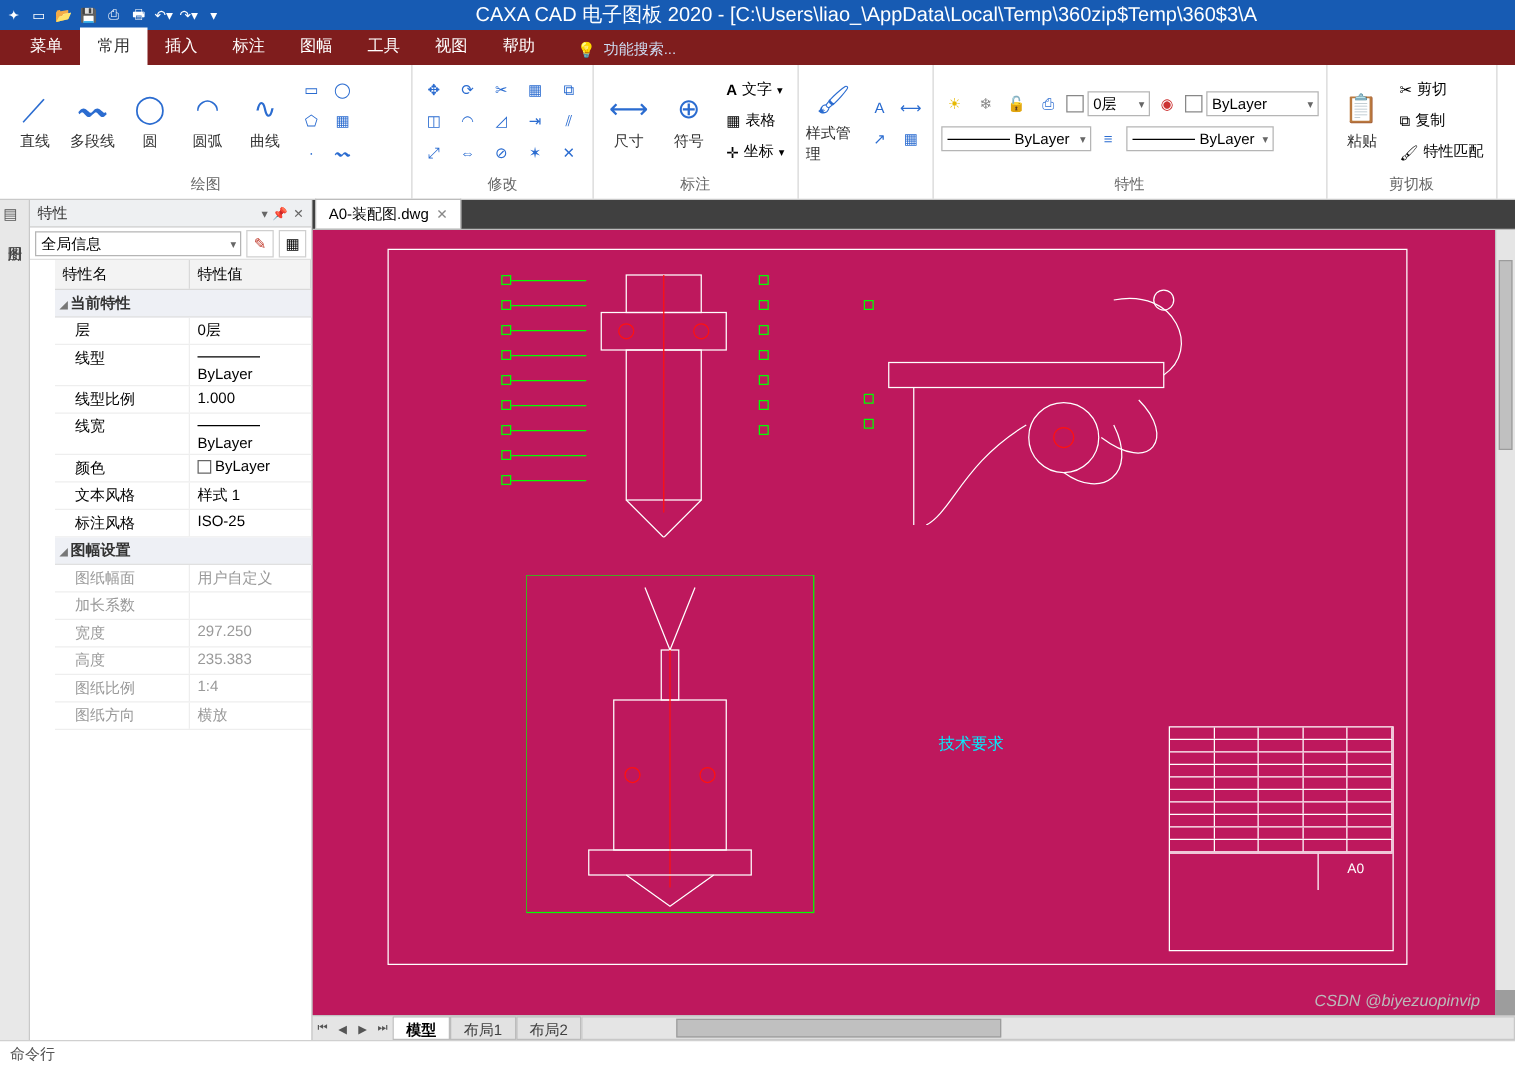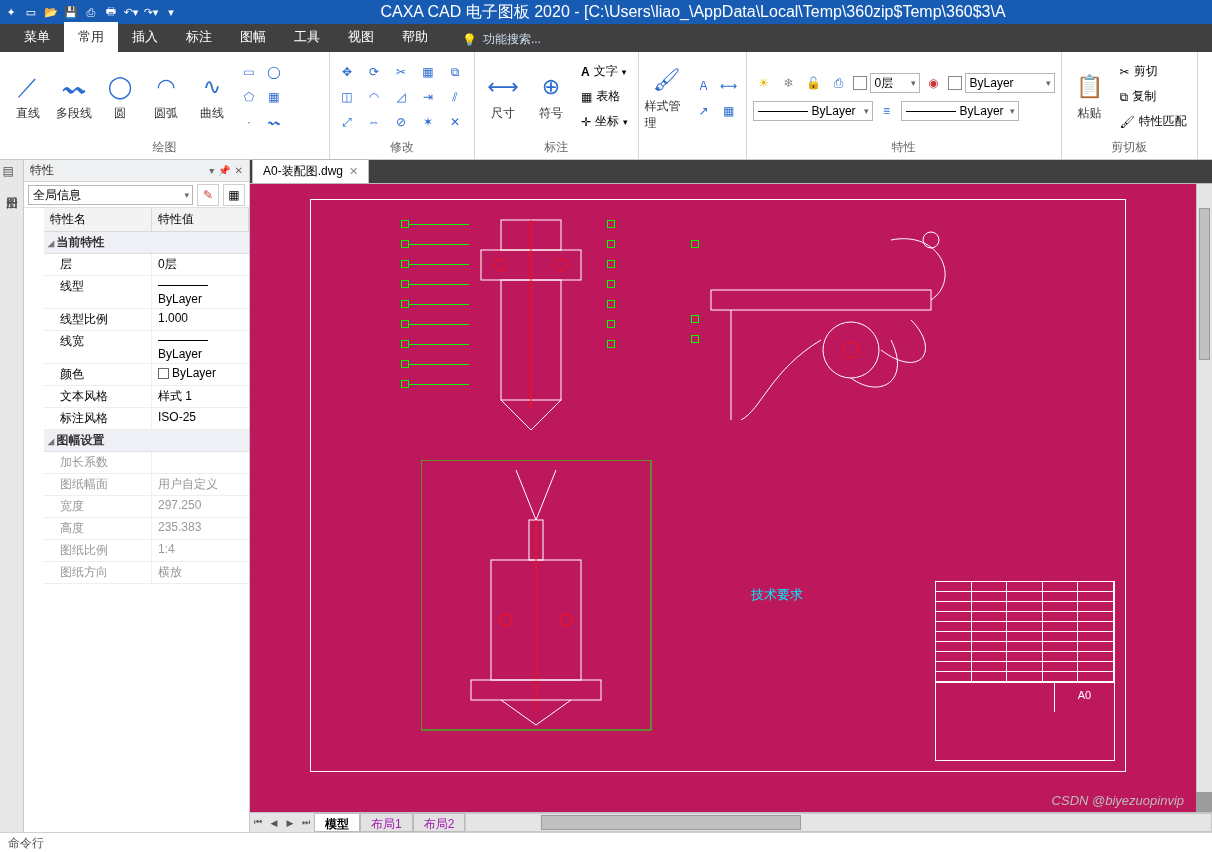--- a/index.html
+++ b/index.html
@@ -5,21 +5,21 @@
 * { margin: 0; padding: 0; box-sizing: border-box; font-family: "Microsoft YaHei", Arial, sans-serif; }
 body { width: 1212px; height: 852px; overflow: hidden; background: #f0f0f0; font-size: 12px; }
 
 
 .titlebar { height: 24px; background: #175bb3; color: #fff; display: flex; align-items: center; padding: 0 4px; }
 .tb-icons { display: flex; gap: 6px; align-items: center; }
 .tb-icon { width: 14px; height: 14px; display: inline-flex; align-items: center; justify-content: center; color: #fff; font-size: 11px; }
 .tb-title { flex: 1; text-align: center; font-size: 16px; white-space: nowrap; overflow: hidden; }
 
 
-.menubar { height: 28px; background: #404040; display: flex; align-items: flex-end; padding-left: 10px; }
+.menubar { height: 28px; background: #7f1d1d; display: flex; align-items: flex-end; padding-left: 10px; }
 .menu-item { color: #fff; padding: 6px 14px; font-size: 13px; cursor: pointer; }
 .menu-item.active { background: #fff; color: #333; }
 .search-hint { color: #cdddf3; display: flex; align-items: center; gap: 6px; margin-left: 20px; font-size: 12px; padding-bottom: 4px; }
 
 
 .ribbon { height: 108px; background: #fff; border-bottom: 1px solid #c9c9c9; display: flex; }
 .ribbon-group { border-right: 1px solid #d6d6d6; display: flex; flex-direction: column; padding: 4px 6px 0; }
 .rg-body { flex: 1; display: flex; align-items: center; gap: 4px; }
 .rg-label { text-align: center; color: #666; font-size: 12px; padding: 2px 0 3px; }
 .big-btn { display: flex; flex-direction: column; align-items: center; justify-content: center; width: 44px; height: 72px; cursor: pointer; }
@@ -70,21 +70,21 @@
 .doc-tabs { height: 24px; background: #404040; display: flex; align-items: flex-end; border-bottom: 1px solid #bcbcbc; }
 .doc-tab { background: #fff; border: 1px solid #bcbcbc; border-bottom: none; padding: 3px 10px; font-size: 12px; margin-left: 2px; display: flex; gap: 6px; align-items: center; }
 .doc-tab .x { color: #888; font-size: 11px; cursor: pointer; }
 .canvas-wrap { flex: 1; position: relative; overflow: hidden; }
 .vscroll { position: absolute; right: 0; top: 0; bottom: 20px; width: 16px; background: #e5e5e5; border-left: 1px solid #c2c2c2; }
 .vscroll .thumb { position: absolute; left: 2px; right: 2px; top: 4%; height: 25%; background: #c0c0c0; border: 1px solid #9c9c9c; }
 .hscroll-row { height: 20px; display: flex; background: #e5e5e5; border-top: 1px solid #c2c2c2; }
 .nav-btn { width: 16px; display: flex; align-items: center; justify-content: center; font-size: 9px; color: #555; cursor: pointer; }
 .model-tab { padding: 2px 10px; border: 1px solid #bcbcbc; background: #fff; font-size: 12px; }
 .model-tab.active { background: #fff; font-weight: bold; }
-.model-tab.inactive { background: #e2e2e2; color: #a21caf; }
+.model-tab.inactive { background: #e2e2e2; color: #404040; }
 .hscroll-track { flex: 1; background: #e5e5e5; border: 1px solid #c8c8c8; position: relative; }
 .hscroll-thumb { position: absolute; top: 1px; bottom: 1px; left: 10%; width: 35%; background: #c0c0c0; border: 1px solid #9c9c9c; }
 
 .canvas { position: absolute; inset: 0 16px 0 0; background: #be185d; color: #fff; }
 .drawing-frame { position: absolute; left: 60px; top: 15px; right: 70px; bottom: 40px; border: 1px solid #fff; }
 .callout { width: 8px; height: 8px; border: 1px solid #0f0; position: absolute; }
 .callout-line { position: absolute; border-top: 1px solid #0f0; }
 .mech { stroke: #fff; fill: none; stroke-width: 1; }
 .mech-r { stroke: #f11; }
 .techreq { position: absolute; left: 440px; top: 385px; font-size: 11px; line-height: 1.5; }
@@ -325,26 +325,26 @@
             <div class="pt-c2">样式 1</div>
           </div>
           <div class="pt-row">
             <div class="pt-c1">标注风格</div>
             <div class="pt-c2">ISO-25</div>
           </div>
         </div>
       <div class="pt-section">图幅设置</div>
       <div id="rows-sheet">
           <div class="pt-row dim">
+            <div class="pt-c1">图纸幅面</div>
+            <div class="pt-c2">用户自定义</div>
+          </div>
+          <div class="pt-row dim">
             <div class="pt-c1">加长系数</div>
             <div class="pt-c2"></div>
-          </div>
-          <div class="pt-row dim">
-            <div class="pt-c1">图纸幅面</div>
-            <div class="pt-c2">用户自定义</div>
           </div>
           <div class="pt-row dim">
             <div class="pt-c1">宽度</div>
             <div class="pt-c2">297.250</div>
           </div>
           <div class="pt-row dim">
             <div class="pt-c1">高度</div>
             <div class="pt-c2">235.383</div>
           </div>
           <div class="pt-row dim">

